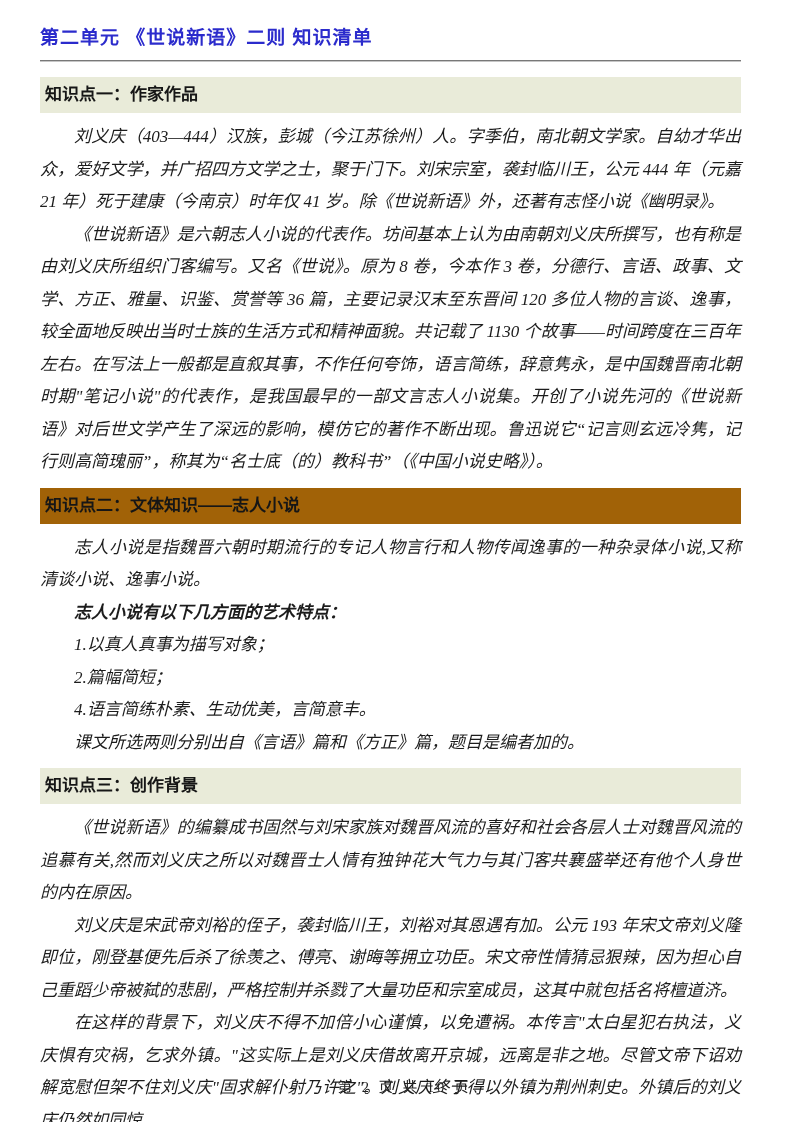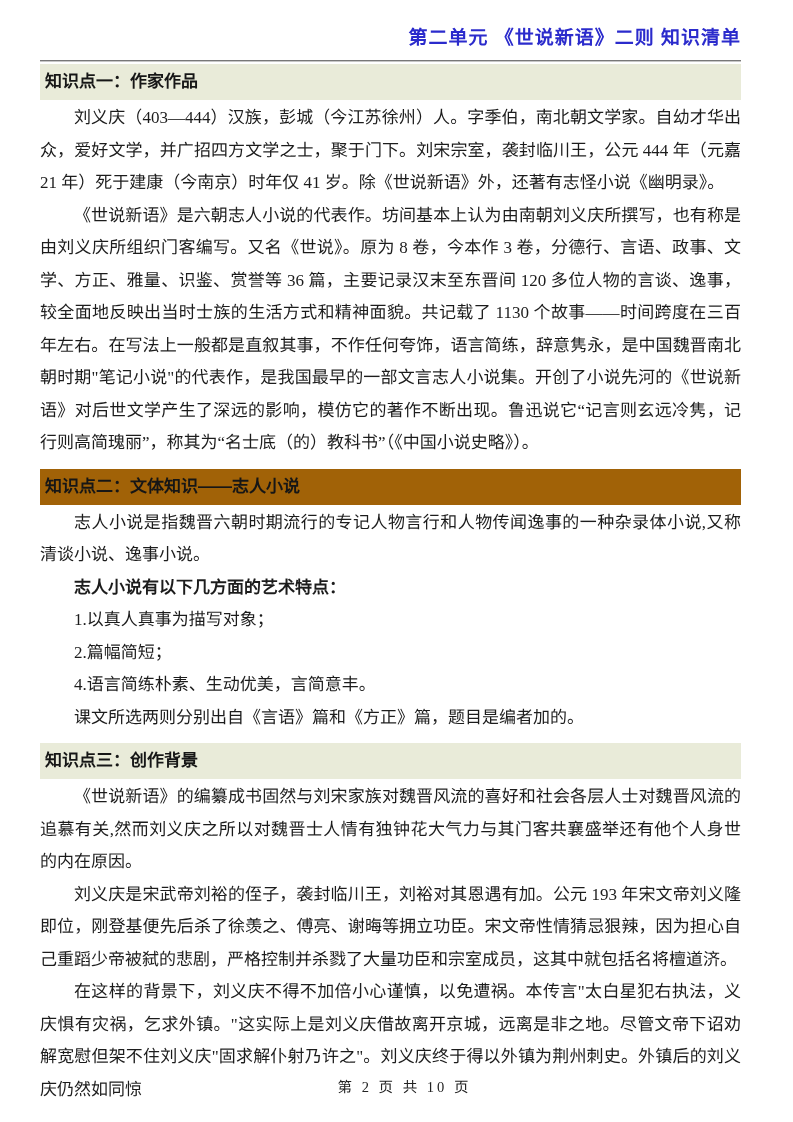--- a/index.html
+++ b/index.html
@@ -11,21 +11,21 @@
     overflow: hidden;
     font-family: "Liberation Serif", serif;
     color: #1c1c1c;
   }
   .page {
     padding: 20px 52px 0 40px;
     height: 100%;
     position: relative;
   }
   .doc-title {
-    text-align: right;
+    text-align: left;
     font-family: "Liberation Sans", sans-serif;
     font-weight: bold;
     font-size: 19px;
     letter-spacing: 1px;
     margin-top: 2px;
     margin-bottom: 11px;
     color: #2b2bcc; 
   }
   .title-rule {
     height: 2px;
@@ -33,25 +33,25 @@
     border-bottom: 1px solid #c6c6c6;
   }
   .kp-section { }
   .kp-heading {
     background: #e9ebd9;
     font-family: "Liberation Sans", sans-serif;
     font-weight: bold;
     font-size: 17px;
     color: #161616;
     padding: 7px 6px 7px 5px;
-    margin-top: 2px;
+    margin-top: 15px;
     line-height: 22px;
   }
   .kp-section + .kp-section .kp-heading { margin-top: 9px; }
-  .kp-body { padding-top: 2px; }
+  .kp-body { padding-top: 8px; font-style: italic; }
   .kp-body p {
     font-size: 17px;
     line-height: 32.5px;
     text-align: justify;
     text-indent: 2em;
     color: #1c1c1c;
   }
   .kp-body p.bold {
     font-family: "Liberation Sans", sans-serif;
     font-weight: bold;

